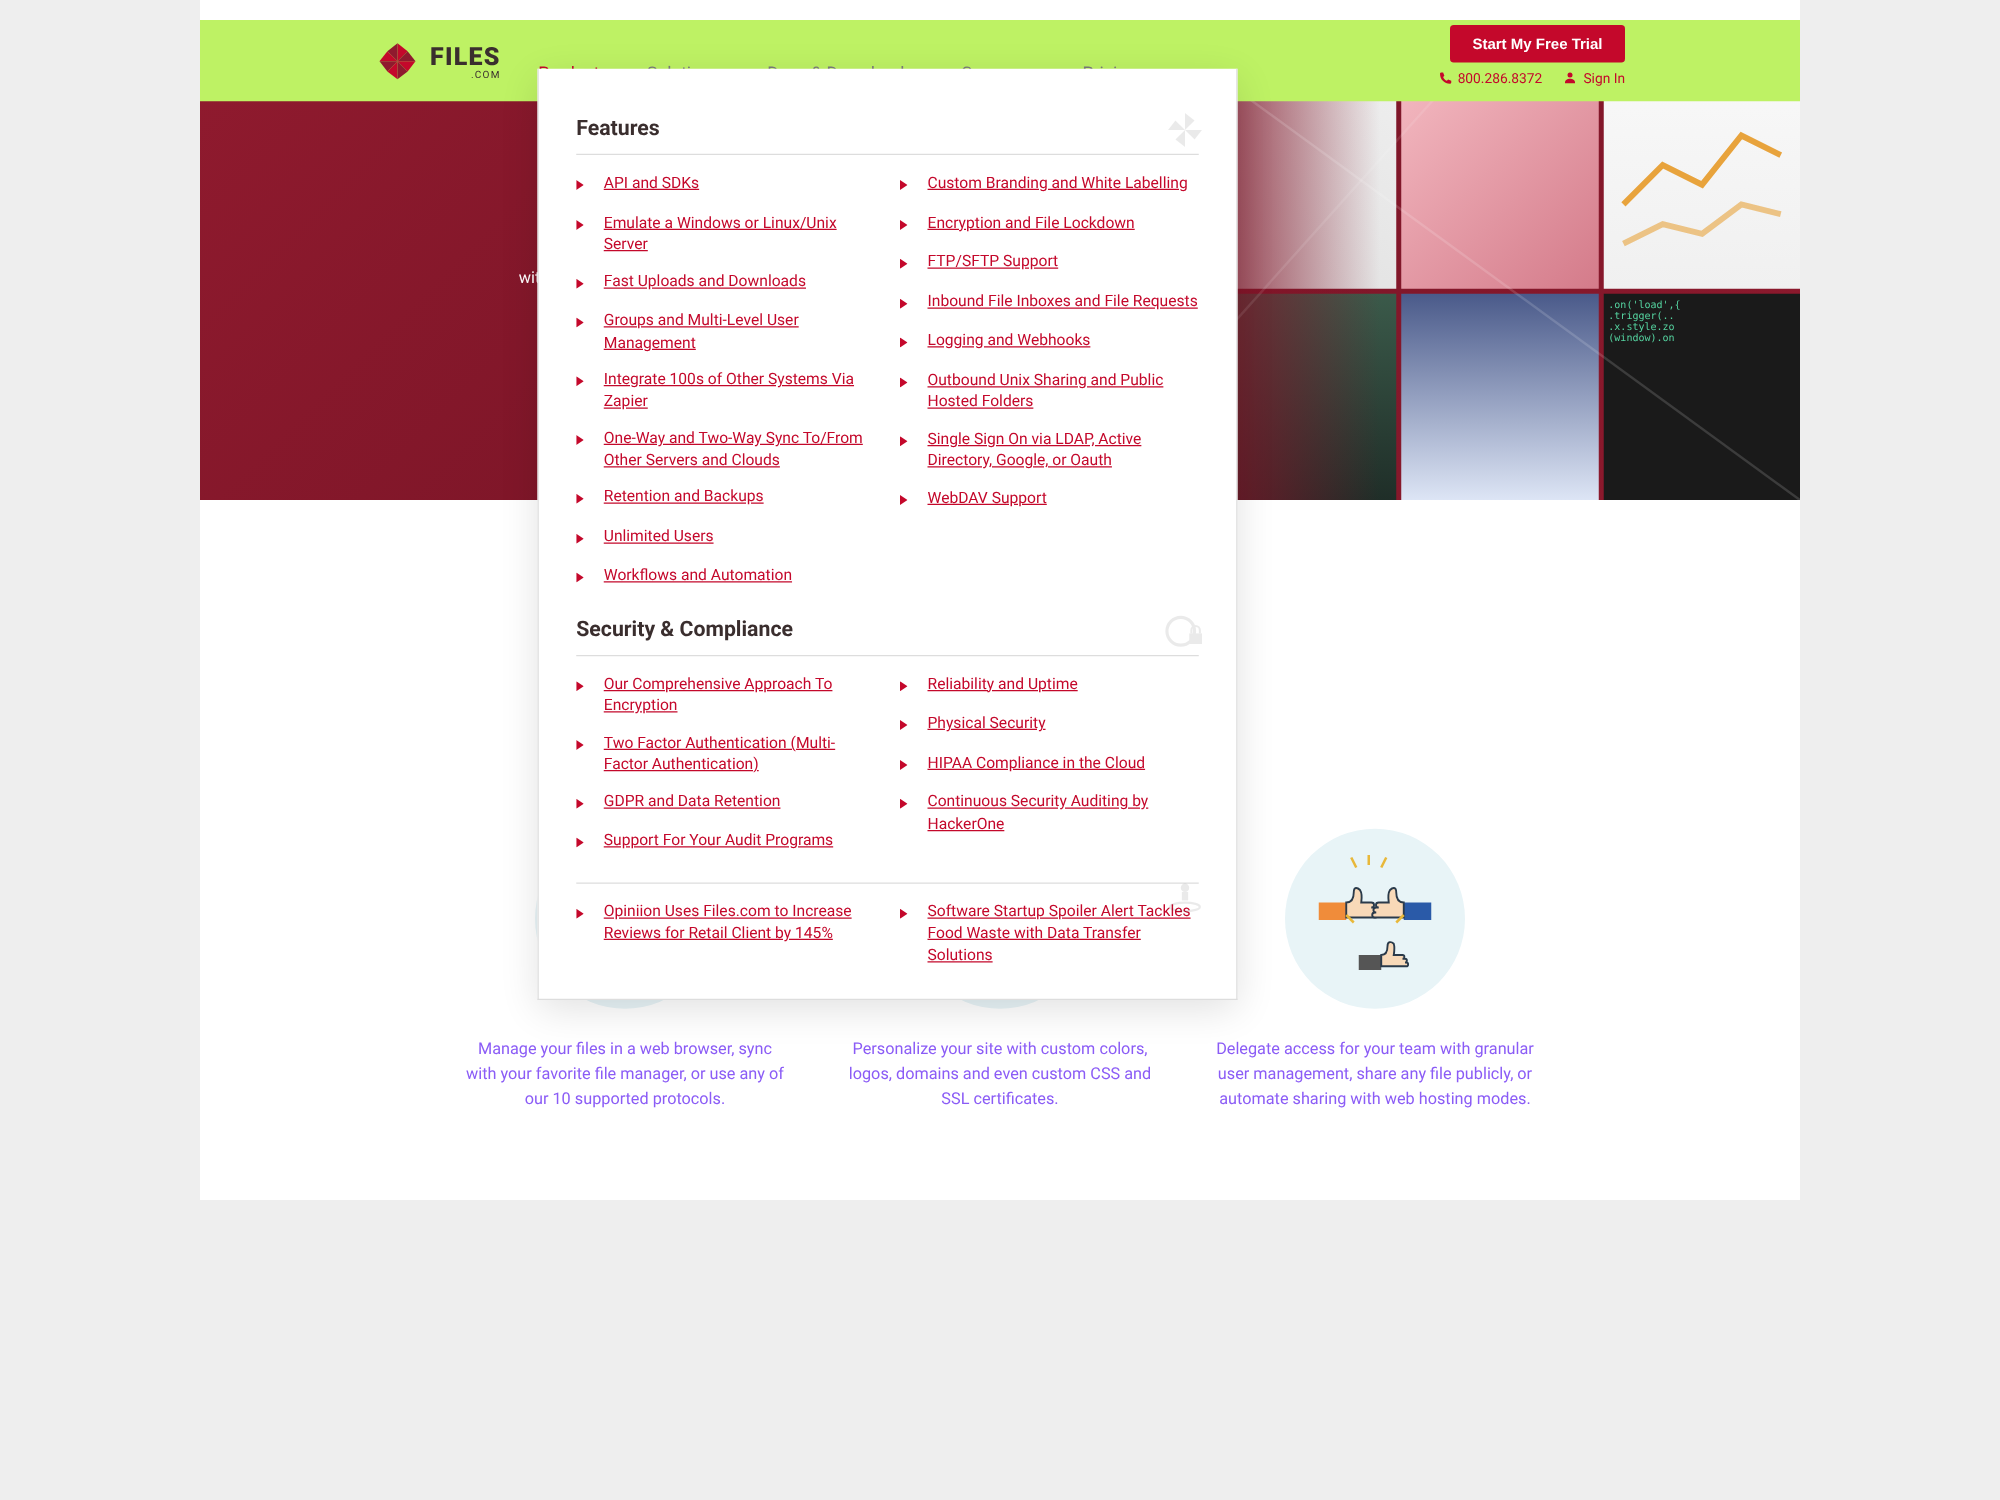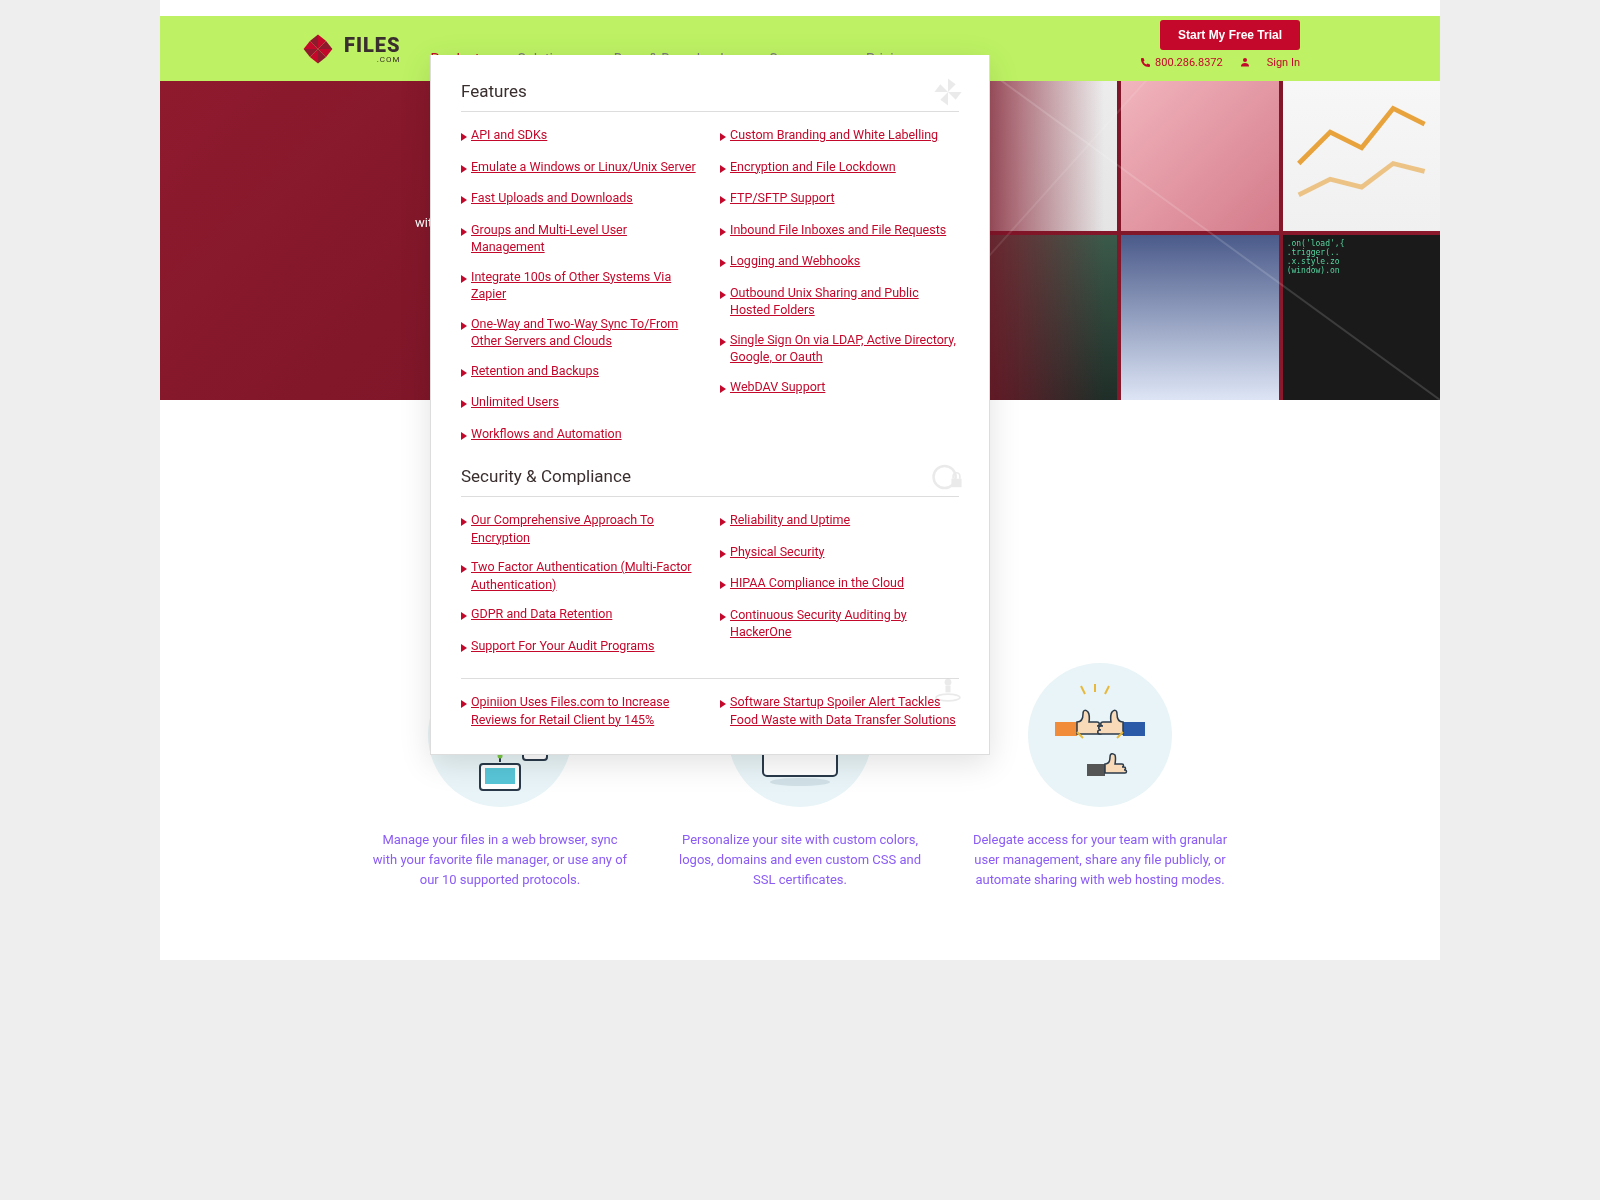--- a/index.html
+++ b/index.html
@@ -21,21 +21,21 @@
   .logo-mark svg{width:100%;height:100%;}
   .logo-word{font-weight:900;letter-spacing:1px;color:#3a2e2e;font-size:20px;}
   .logo-tld{font-size:8px;letter-spacing:1px;color:#3a2e2e;display:block;text-align:right;margin-top:-2px;}
   .nav{display:flex;gap:38px;font-size:14px;}
   .nav a{color:var(--muted);text-decoration:none;margin-top:20px;}
   .nav a.active{color:var(--brand);}
   .header-right{position:absolute;right:0;top:4px;display:flex;flex-direction:column;align-items:flex-end;gap:6px;}
   .trial-btn{background:var(--brand);color:#fff;font-size:12px;font-weight:600;padding:8px 18px;border:none;border-radius:3px;cursor:pointer;}
   .header-links{display:flex;gap:16px;font-size:11px;align-items:center;}
   .phone{color:var(--brand);display:flex;align-items:center;gap:4px;}
-  .signin{color:var(--brand);display:flex;align-items:flex-start;gap:16px;}
+  .signin{color:var(--brand);display:flex;align-items:flex-start;gap:5px;}
 
   
   .hero{position:absolute;top:65px;left:0;right:0;height:335px;
     background:linear-gradient(135deg,#8f1a2e,#7a1527 50%,#8f1a2e);overflow:hidden;}
   .hero-tri{position:absolute;inset:0;pointer-events:none;}
   .hero-imgs{position:absolute;right:0;top:0;bottom:0;width:480px;display:grid;grid-template-columns:1fr 1fr 1fr;grid-template-rows:1fr 1fr;gap:4px;}
   .hero-img{background:#ccc;background-size:cover;}
   .hi1{background:linear-gradient(45deg,#ddd,#eee);}
   .hi2{background:linear-gradient(135deg,#f3b8c0,#d47b8a);}
   .hi3{background:linear-gradient(#f8f8f8,#f0f0f0);}
@@ -46,28 +46,28 @@
 
   
   .cards{position:absolute;top:660px;left:0;right:0;display:flex;justify-content:center;gap:40px;padding:0 30px;}
   .card{width:260px;text-align:center;}
   .card-icon{width:150px;height:150px;margin:0 auto 20px;}
   .card p{font-size:13px;line-height:1.55;color:#8b5cf6;}
 
   
   .mega{position:absolute;left:270px;top:55px;width:560px;background:#fff;border:1px solid #ddd;border-top:none;
     box-shadow:0 8px 30px rgba(0,0,0,.12);padding:26px 30px 26px 30px;z-index:10;}
-  .mega h3{font-size:17px;font-weight:400;color:#3a2e2e;margin-bottom:8px;}
+  .mega h3{font-size:17px;font-weight:700;color:#3a2e2e;margin-bottom:8px;margin-top:12px;}
   .mega hr{border:none;border-top:1px solid #ddd;margin:10px 0 14px;}
   .mega-section{position:relative;margin-bottom:22px;}
   .mega-section:last-child{margin-bottom:0;}
   .mega-icon{position:absolute;right:-6px;top:-6px;opacity:.08;font-size:28px;}
   .link-cols{display:flex;gap:20px;}
   .link-col{flex:1;}
-  .link-item{display:flex;align-items:flex-start;gap:4px;margin-bottom:12px;font-size:12.5px;line-height:1.4;}
+  .link-item{display:flex;align-items:flex-start;gap:16px;margin-bottom:12px;font-size:12.5px;line-height:1.4;}
   .link-item:last-child{margin-bottom:0;}
   .link-caret{flex:none;margin-top:2px;}
   .link-item a{color:var(--brand);text-decoration:underline;}
 
   
   .ic{width:12px;height:12px;fill:currentColor;}
   .caret-sm{width:6px;height:8px;fill:var(--brand);}
 </style>
 </head>
 <body>

